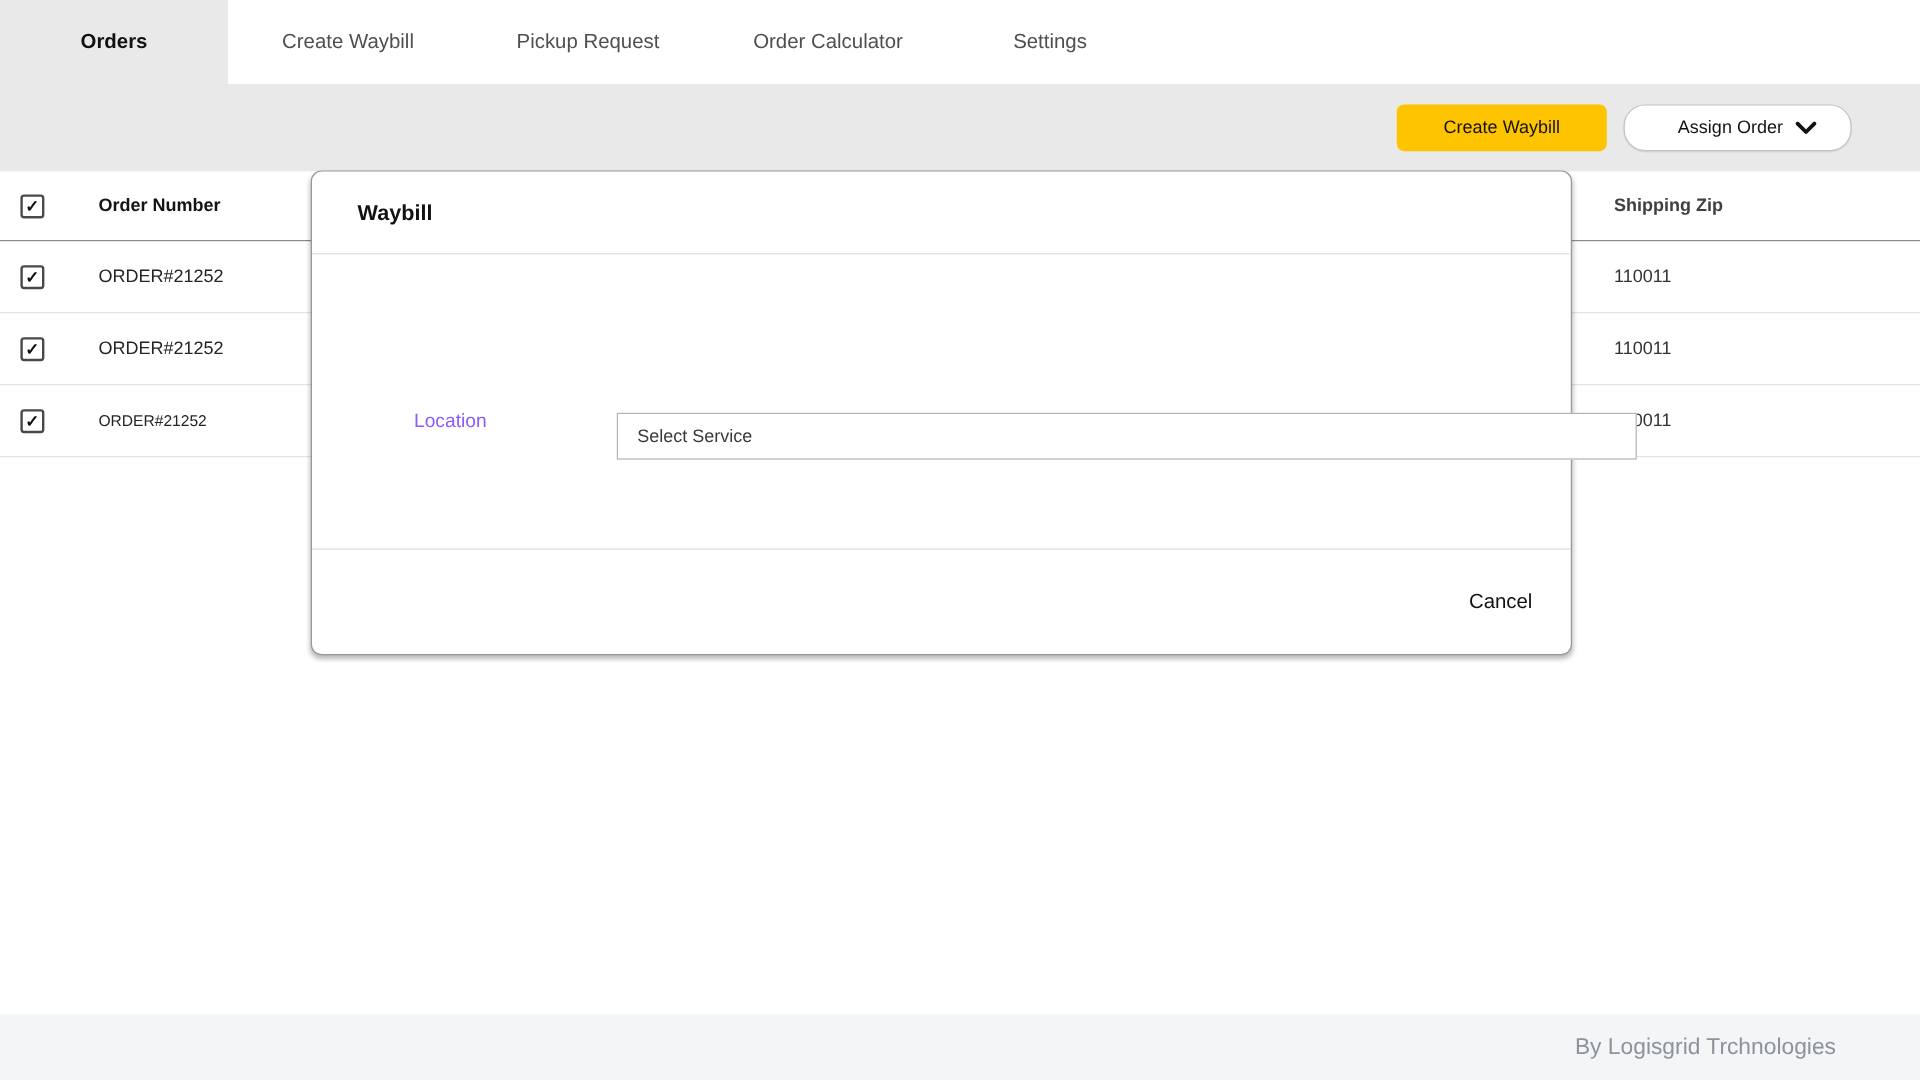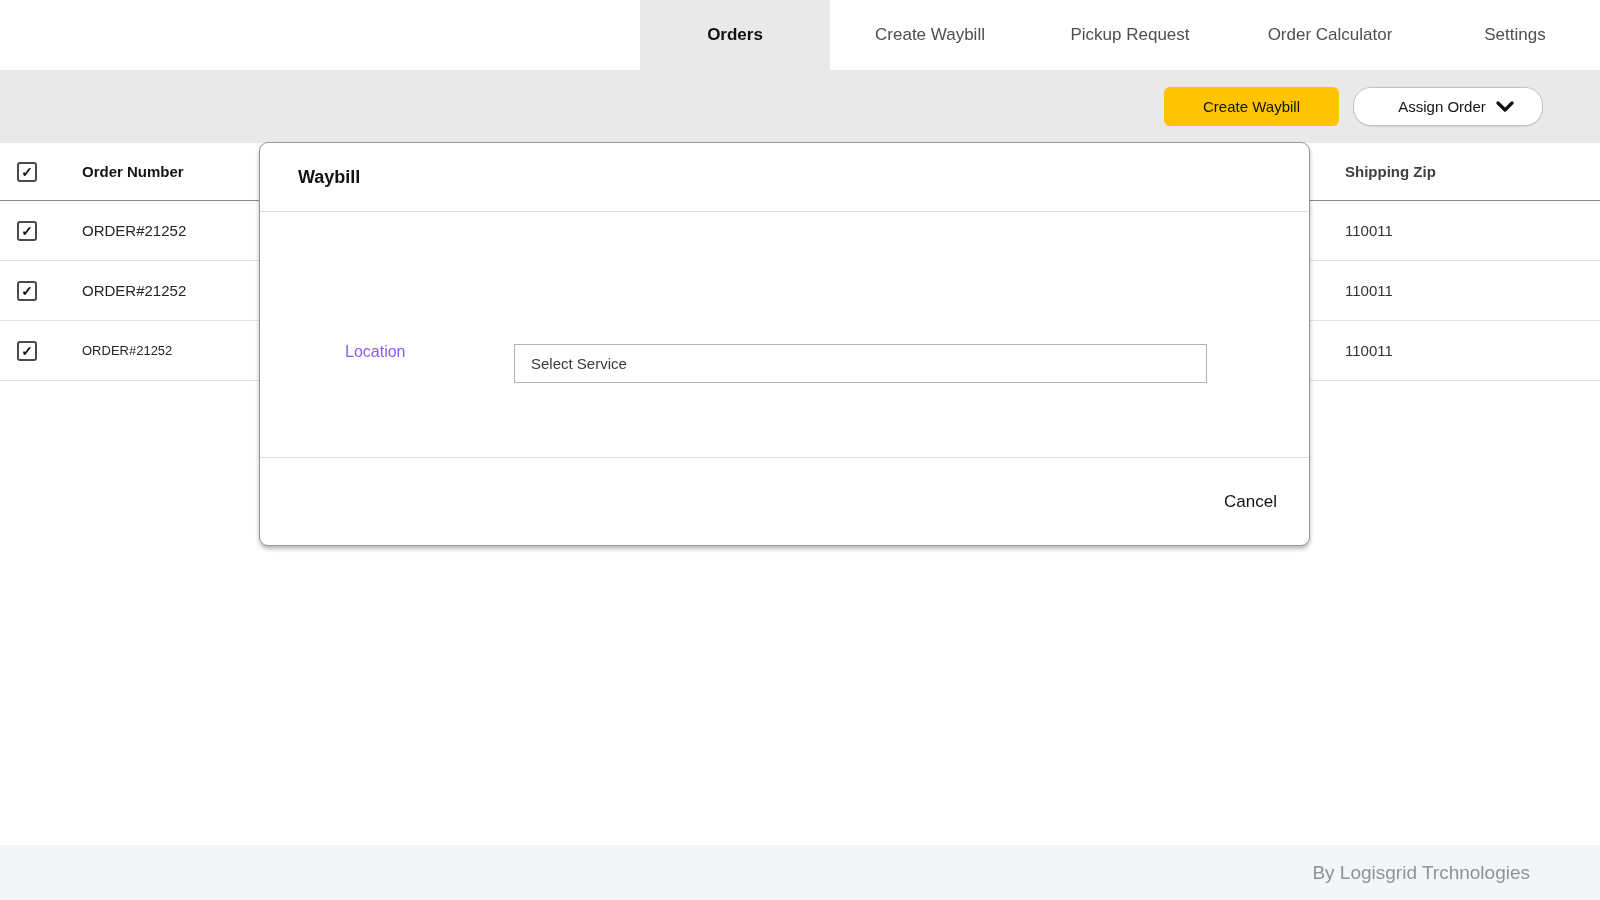--- a/index.html
+++ b/index.html
@@ -1,21 +1,21 @@
 <!DOCTYPE html>
 <html><head>
 <meta charset="utf-8">
 <style>
   * { margin:0; padding:0; box-sizing:border-box; }
   html,body { width:1600px; height:900px; overflow:hidden; background:#fff;
               font-family:"Liberation Sans", sans-serif; }
   .app { position:relative; width:1600px; height:900px; }
 
   
-  .tabbar { display:flex; height:70px; background:#ffffff;justify-content:flex-end; }
+  .tabbar { display:flex; height:70px; background:#ffffff; }
   .tab { height:70px; display:flex; align-items:center; justify-content:center;
          font-size:17px; color:#4f4f4f; cursor:pointer; }
   .tab.active { background:#e9e9e9; color:#111; font-weight:bold; }
   .tab-orders { width:190px; }
   .tab-mid { width:200px; }
   .tab-settings { width:170px; }
 
   
   .toolbar { height:73px; background:#e9e9e9; display:flex; align-items:center;
              justify-content:flex-end; padding-right:57px; gap:14px; }
@@ -48,21 +48,21 @@
   .modal-header { height:69px; display:flex; align-items:center; padding-left:38px;
                   border-bottom:1px solid #dedede; }
   .modal-title { font-size:18px; font-weight:bold; color:#121212; }
   .modal-body { position:relative; height:245px; }
   .field-label { position:absolute; left:47px; top:131px; font-size:16px; color:#8b5cf6;margin-left:38px; }
   .select-box { position:absolute; left:254px; width:722px; height:39px;
                 border:1px solid #b3b3b3; background:#fff; display:flex; align-items:center;
                 padding:0 16px; font-size:15px; color:#3a3a3a; cursor:pointer;
                 justify-content:space-between; }
   .select-location { top:54px; }
-  .select-service { top:132px; width:693px; }
+  .select-service { top:132px; width:850px; }
   .modal-footer { height:89px; border-top:1px solid #dedede; display:flex;
                   align-items:center; justify-content:flex-end; padding-right:32px; gap:41px; }
   .btn-cancel { background:transparent; font-size:17px; color:#121212; }
   .btn-submit { width:181px; height:36px; border-radius:4px; font-size:15px; }
 
   
   .footer { position:absolute; left:0; bottom:0; width:1600px; height:55px;
             background:#f4f5f7; display:flex; align-items:center; justify-content:flex-end;
             padding-right:70px; }
   .footer-text { font-size:19px; color:#8d939c; }

